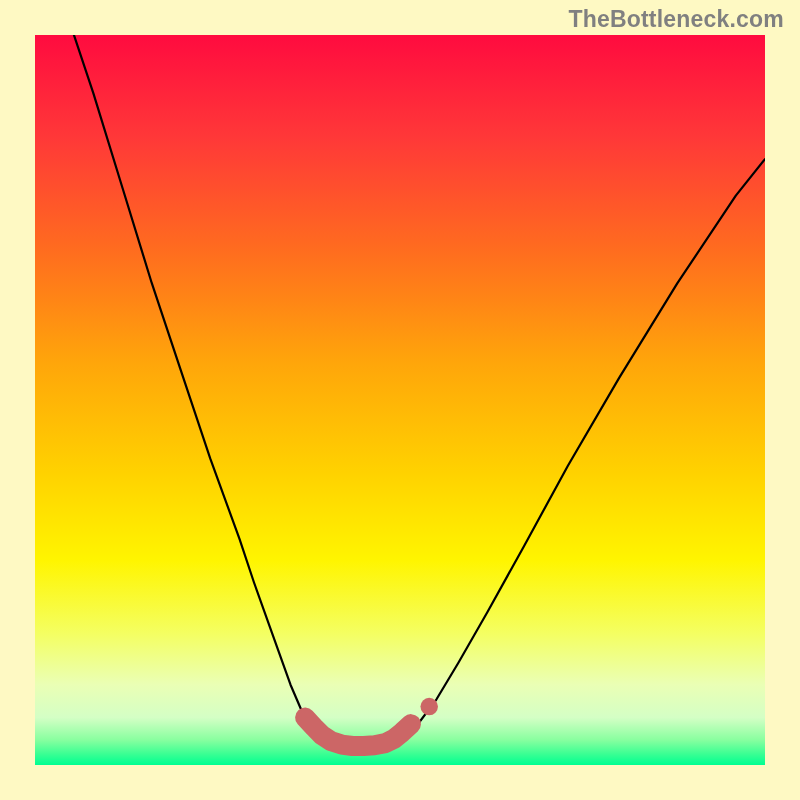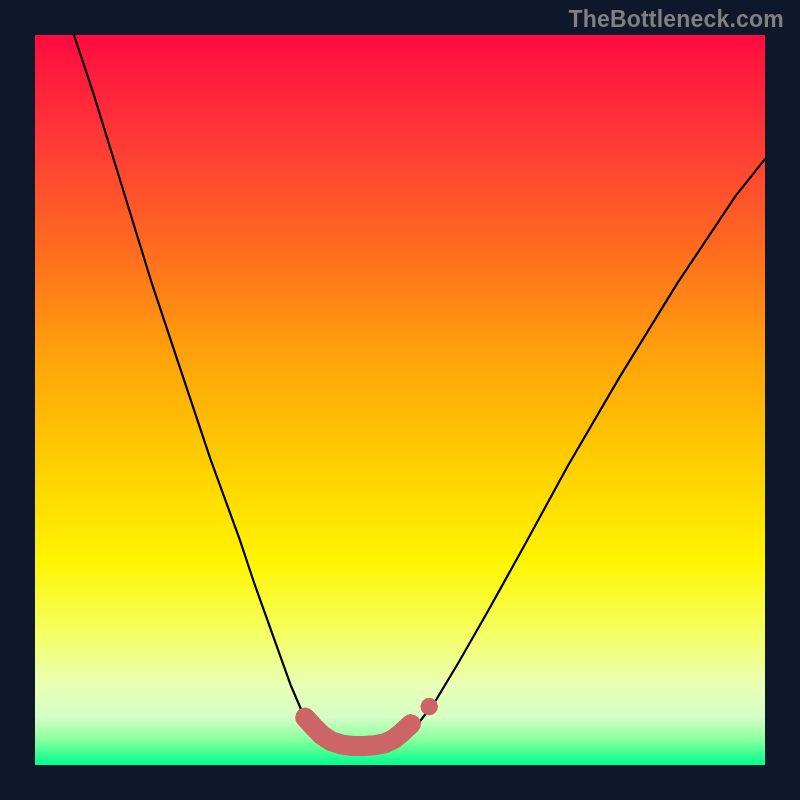--- a/index.html
+++ b/index.html
@@ -9,21 +9,21 @@
     height: 800px;
     background: #000;
     overflow: hidden;
   }
   .frame {
     position: absolute;
     top: 0;
     left: 0;
     width: 800px;
     height: 800px;
-    background: #0f172a;
+    background: #fef9c3;
   }
   .watermark {
     position: absolute;
     top: 6px;
     right: 16px;
     font-family: Arial, Helvetica, sans-serif;
     font-size: 23px;
     font-weight: 600;
     color: #808080;
     letter-spacing: 0.2px;

